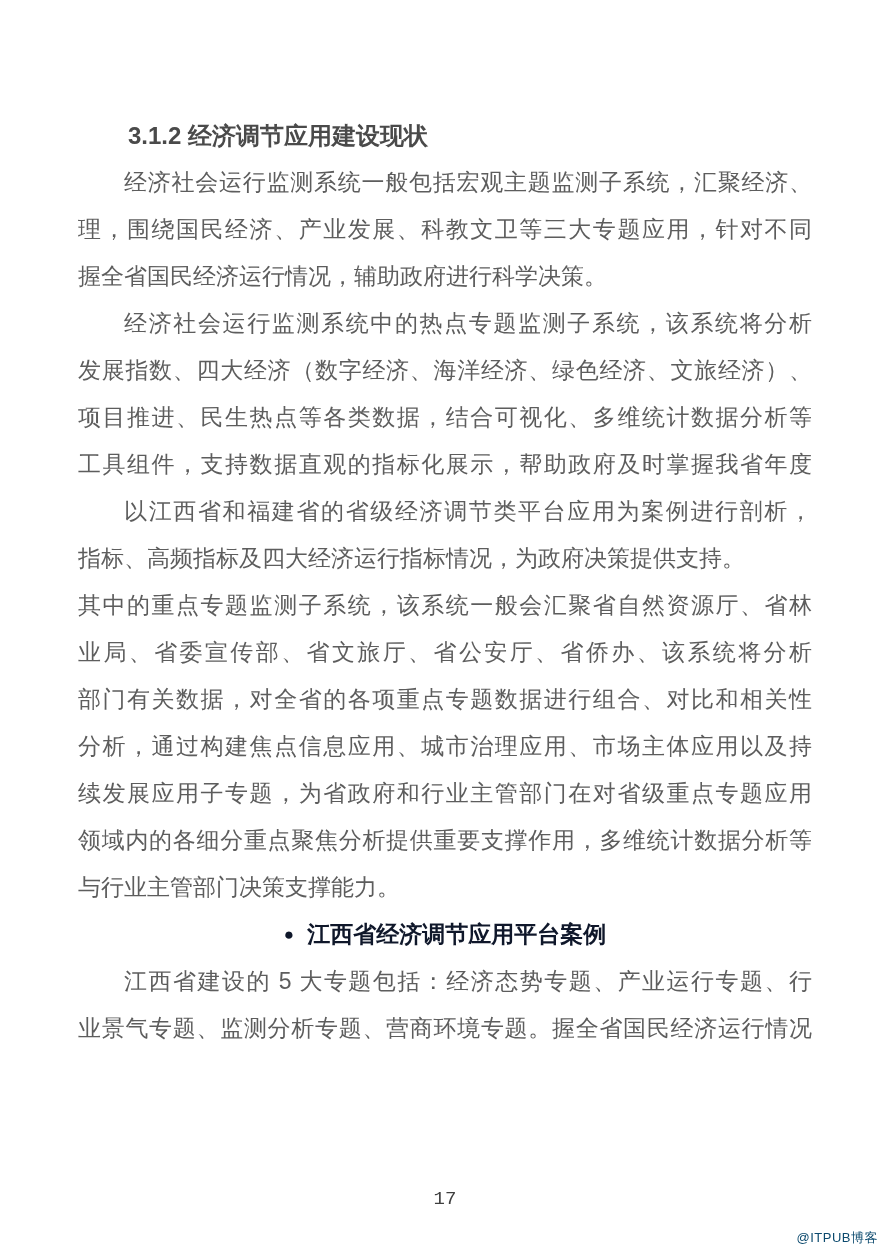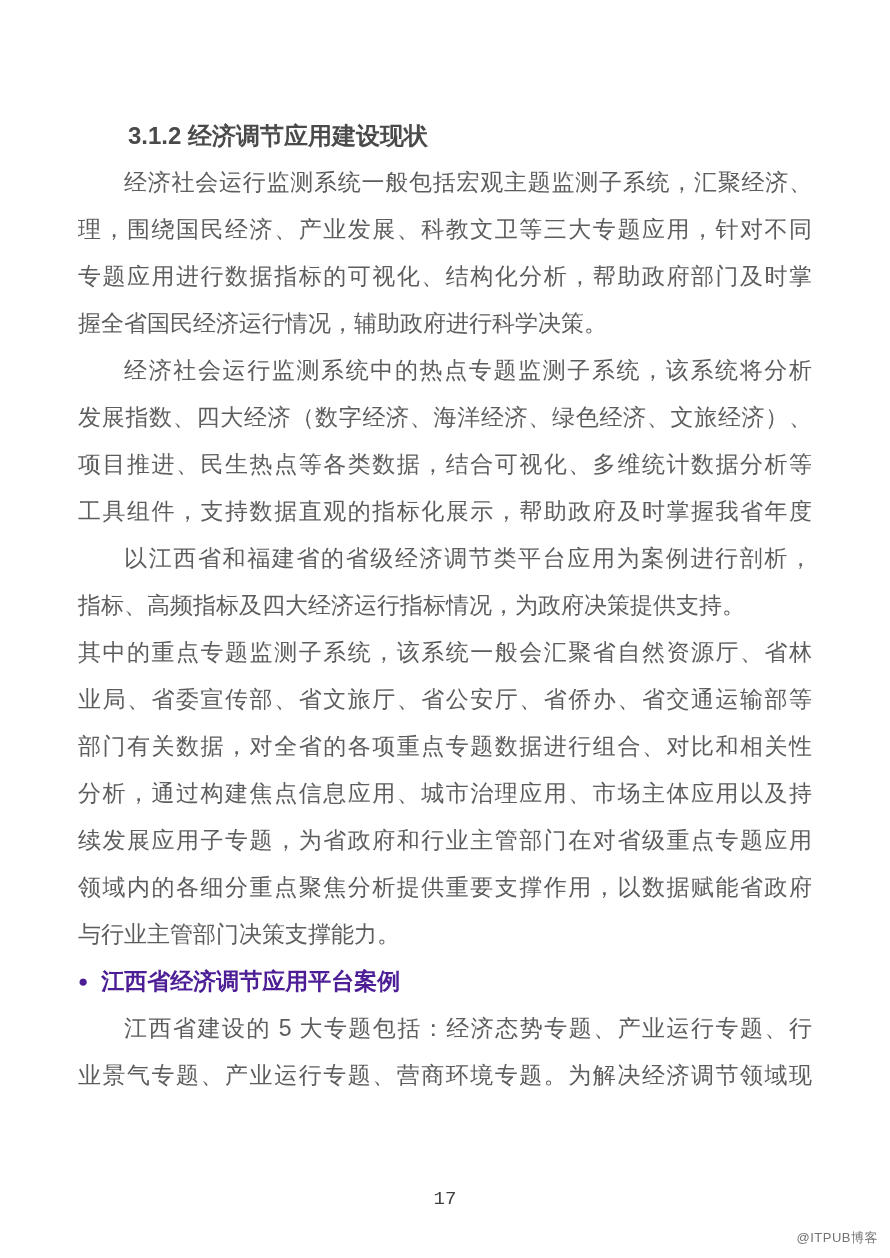--- a/index.html
+++ b/index.html
@@ -42,22 +42,23 @@
   .line.first {
     text-indent: 2em;
   }
   .line.end {
     text-align-last: left;
   }
   .bullet-row {
     height: 47px;
     overflow: hidden;
     font-weight: 700;
-    color: #4c1d95;
+    color: #0f172a;
     white-space: nowrap;
+    text-align: center;
   }
   .bullet-row .dot {
     font-size: 17px;
     margin-right: 13px;
     vertical-align: 2px;
   }
   .page-number {
     position: absolute;
     left: 0;
     right: 0;
@@ -65,46 +66,45 @@
     text-align: center;
     font-family: Liberation Mono, monospace;
     font-size: 19px;
     color: #3f3f3f;
   }
   .watermark {
     position: absolute;
     right: 12px;
     top: 1229px;
     font-size: 13px;
-    color: #737373;
+    color: #0c4a6e;
     letter-spacing: 0.5px;
   }
 </style>
 </head>
 <body>
 
 <div class="page">
   <div class="content" id="doc-content">
       <div class="heading">3.1.2 经济调节应用建设现状</div>
       <div class="line first">经济社会运行监测系统一般包括宏观主题监测子系统，汇聚经济、</div>
       <div class="line">理，围绕国民经济、产业发展、科教文卫等三大专题应用，针对不同</div>
-      <div class="line">专题应用进行数据指标的可视化、结构化分析，帮助政府部门及时掌</div>
       <div class="line end">握全省国民经济运行情况，辅助政府进行科学决策。</div>
       <div class="line first">经济社会运行监测系统中的热点专题监测子系统，该系统将分析</div>
       <div class="line">发展指数、四大经济（数字经济、海洋经济、绿色经济、文旅经济）、</div>
       <div class="line">项目推进、民生热点等各类数据，结合可视化、多维统计数据分析等</div>
       <div class="line">工具组件，支持数据直观的指标化展示，帮助政府及时掌握我省年度</div>
       <div class="line first">以江西省和福建省的省级经济调节类平台应用为案例进行剖析，</div>
       <div class="line end">指标、高频指标及四大经济运行指标情况，为政府决策提供支持。</div>
       <div class="line">其中的重点专题监测子系统，该系统一般会汇聚省自然资源厅、省林</div>
-      <div class="line">业局、省委宣传部、省文旅厅、省公安厅、省侨办、省交通运输部等</div>
+      <div class="line">业局、省委宣传部、省文旅厅、省公安厅、省侨办、该系统将分析</div>
       <div class="line">部门有关数据，对全省的各项重点专题数据进行组合、对比和相关性</div>
       <div class="line">分析，通过构建焦点信息应用、城市治理应用、市场主体应用以及持</div>
       <div class="line">续发展应用子专题，为省政府和行业主管部门在对省级重点专题应用</div>
-      <div class="line">领域内的各细分重点聚焦分析提供重要支撑作用，以数据赋能省政府</div>
+      <div class="line">领域内的各细分重点聚焦分析提供重要支撑作用，多维统计数据分析等</div>
       <div class="line end">与行业主管部门决策支撑能力。</div>
       <div class="bullet-row"><span class="dot">●</span><span class="bullet-text">江西省经济调节应用平台案例</span></div>
       <div class="line first">江西省建设的 5 大专题包括：经济态势专题、产业运行专题、行</div>
-      <div class="line">业景气专题、产业运行专题、营商环境专题。为解决经济调节领域现</div>
+      <div class="line">业景气专题、监测分析专题、营商环境专题。握全省国民经济运行情况</div>
     </div>
   <div class="page-number">17</div>
   <div class="watermark">@ITPUB博客</div>
 </div>
 
 </body></html>

